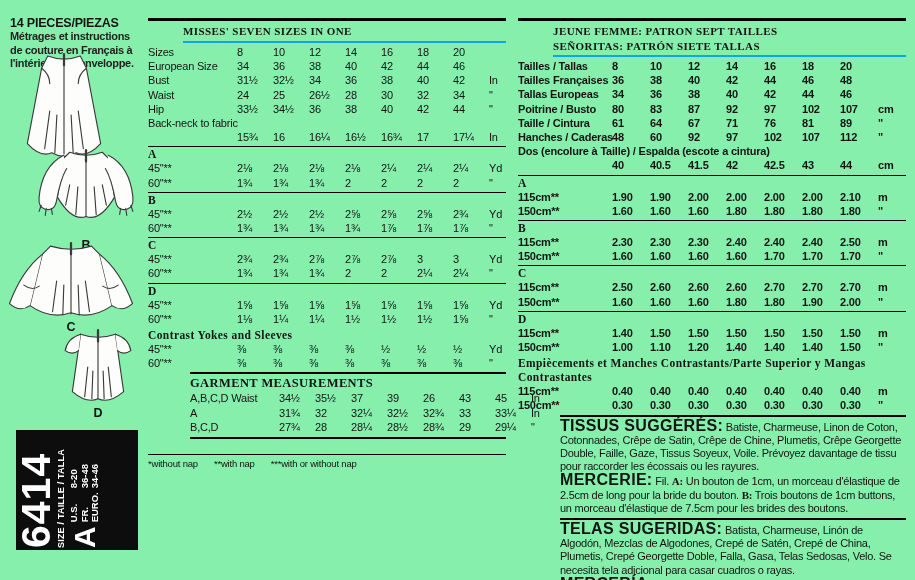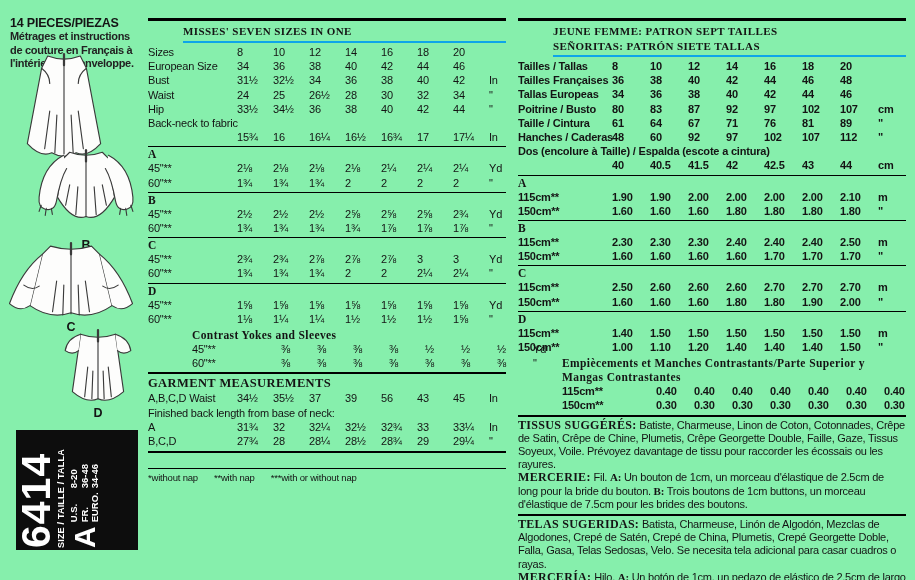--- a/index.html
+++ b/index.html
@@ -38,28 +38,28 @@
   .tbl-title.two-line{line-height:14.5px;}
 
   .trow{display:grid;align-items:baseline;line-height:14.2px;font-size:11px;letter-spacing:-.2px;}
   .col-en .trow{grid-template-columns:89px repeat(7,36px) 1fr;}
   .col-intl .trow{grid-template-columns:94px repeat(7,38px) 1fr;font-weight:bold;}
   .lbl{white-space:nowrap;}
   .lbl.full{grid-column:1/-1;}
   .val,.unit{white-space:nowrap;}
   .rows-block{padding:2px 0 2px;}
   .sec{border-top:1px solid #000;padding:1px 0 2px;}
-  .sec.no-rule{border-top:none;margin-left:44px;}
+  .sec.no-rule{border-top:none;}
   .sec-h{font-size:11.5px;line-height:13px;}
   .sec-h.wrap{white-space:normal;line-height:13.5px;}
 
-  .block{border-top:2px solid #000;padding:2px 0 3px;}
+  .block{border-top:2px solid #000;padding:2px 0 3px;margin-left:42px;}
   .block-title{font-size:12.5px;line-height:15px;}
   .body-text{font-size:11px;line-height:13.2px;letter-spacing:-.25px;}
-  .inline-h{font-family:Liberation Serif, serif;font-weight:bold;font-size:12px;letter-spacing:.3px;}
+  .inline-h{font-family:Liberation Sans, sans-serif;font-weight:bold;font-size:16px;letter-spacing:.3px;}
   .bkey{font-family:"Liberation Serif",serif;font-weight:bold;}
   .req-line{font-size:11px;line-height:14.5px;letter-spacing:-.2px;}
 
   .fnotes{border-top:1px solid #000;margin-top:10px;padding-top:3px;font-size:9.5px;
           display:flex;gap:16px;letter-spacing:-.2px;}
 </style>
 </head>
 <body>
 
 <div class="page">
@@ -368,27 +368,24 @@
 
     <div class="block">
       <div class="block-title heading">GARMENT MEASUREMENTS</div>
       <div>
           <div class="trow">
             <span class="lbl">A,B,C,D Waist</span>
             <span class="val">34½</span>
             <span class="val">35½</span>
             <span class="val">37</span>
             <span class="val">39</span>
-            <span class="val">56</span>
+            <span class="val">26</span>
             <span class="val">43</span>
             <span class="val">45</span>
             <span class="unit">In</span>
-          </div>
-          <div class="trow">
-            <span class="lbl full">Finished back length from base of neck:</span>
           </div>
           <div class="trow">
             <span class="lbl">A</span>
             <span class="val">31¾</span>
             <span class="val">32</span>
             <span class="val">32¼</span>
             <span class="val">32½</span>
             <span class="val">32¾</span>
             <span class="val">33</span>
             <span class="val">33¼</span>

